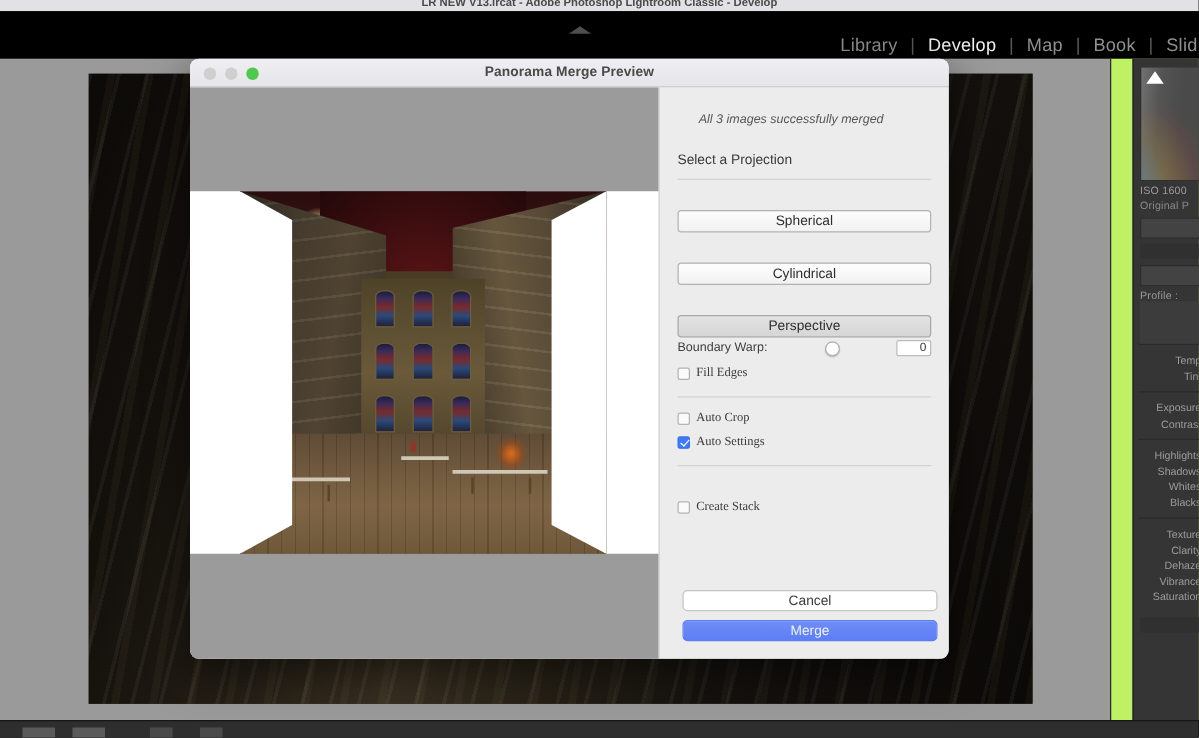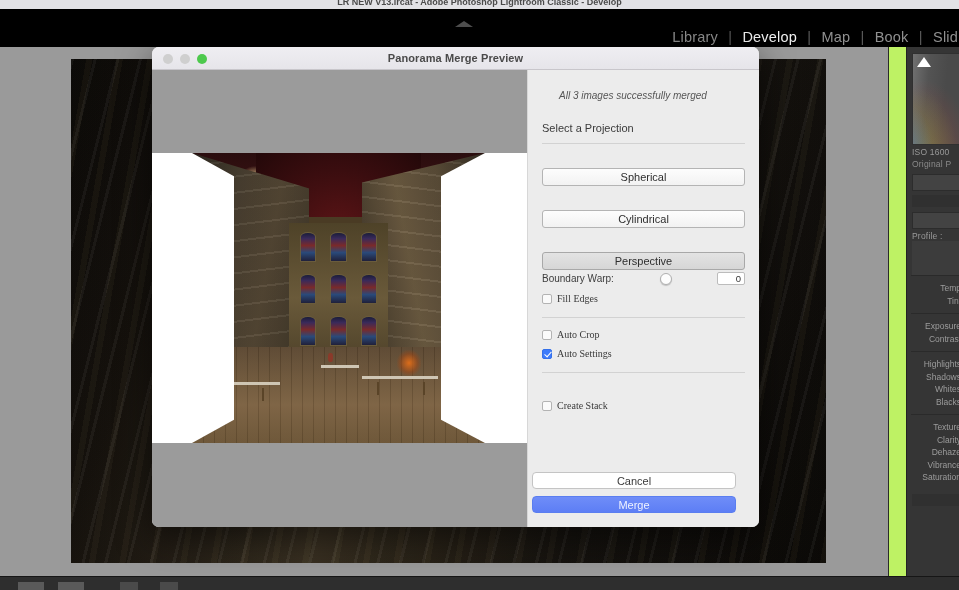--- a/index.html
+++ b/index.html
@@ -304,21 +304,21 @@
   }
   .chk.checked { background:#3d7bfb; border-color:#3470ea; }
   .chk.checked::after {
     content:""; position:absolute; left:3px; top:0px;
     width:3px; height:6px; border:solid #fff; border-width:0 1.6px 1.6px 0;
     transform: rotate(42deg);
   }
   .chk-label { font-size:10px; color:#3a3a3a; white-space:nowrap; }
 
   .footer {
-    position:absolute; left:4px; bottom:14px; width:204px;margin-top:20px;
+    position:absolute; left:18px; bottom:14px; width:204px;margin-top:20px;
   }
   .btn-cancel {
     display:block; width:100%; height:17px; line-height:16px;
     border:1px solid #c4c4c4; border-radius:4px; background:#ffffff;
     font-size:11px; color:#3a3a3a; text-align:center; cursor:pointer;
   }
   .btn-merge {
     display:block; width:100%; height:17px; line-height:16px; margin-top:7px;
     border:1px solid #5a7ef0; border-radius:4px;
     background: linear-gradient(#6f8df8, #5d7ef5);

